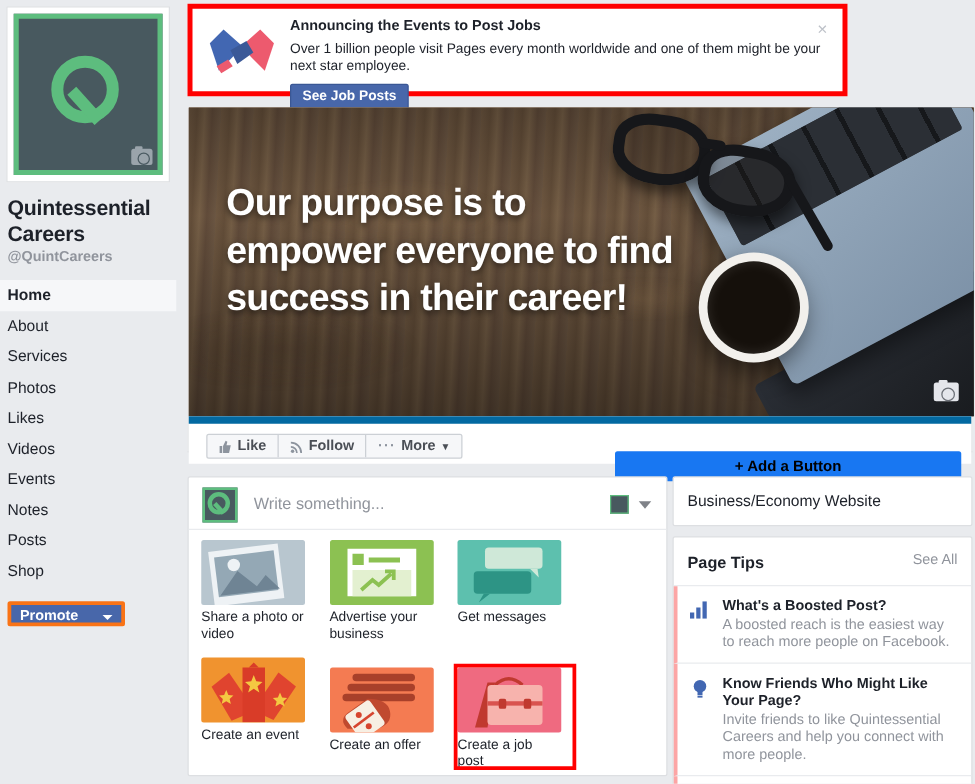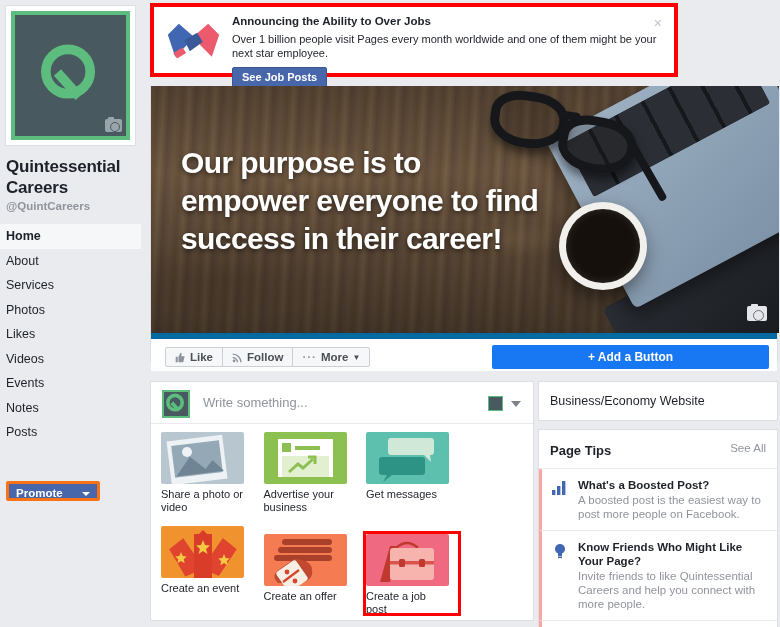--- a/index.html
+++ b/index.html
@@ -204,22 +204,22 @@
     border: 1px solid #ccd0d5; border-radius: 2px; overflow: hidden;
     background: #f6f7f9;
   }
   .gbtn {
     padding: 3px 9px; font-size: 11.5px; font-weight: bold; color: #4b4f56;
     border-right: 1px solid #ccd0d5; cursor: pointer;
     display: flex; align-items: center; gap: 4px;
   }
   .gbtn:last-child { border-right: none; }
   .add-btn {
-    position: absolute; right: 8px; top: 6px; width: 277px; height: 24px;
-    background: #1877f2; border-radius: 2px; color: #ffffff;
+    position: absolute; right: 8px; top: 22px; width: 277px; height: 24px;
+    background: #1877f2; border-radius: 2px; color: #000000;
     font-size: 12px; font-weight: bold;
     display: flex; align-items: center; justify-content: center;
     cursor: pointer;
   }
 
   
   .composer-card {
     position: absolute; left: 2px; top: 381px; width: 384px; height: 240px;
     background: #fff; border: 1px solid #dddfe2; border-radius: 2px;
   }
@@ -306,39 +306,40 @@
     <div class="navlist">
       <div class="navitem active">Home</div>
       <div class="navitem">About</div>
       <div class="navitem">Services</div>
       <div class="navitem">Photos</div>
       <div class="navitem">Likes</div>
       <div class="navitem">Videos</div>
       <div class="navitem">Events</div>
       <div class="navitem">Notes</div>
       <div class="navitem">Posts</div>
+      <div class="navitem">Shop</div>
     </div>
 
     <div class="promote-btn">
       <span>Promote</span>
       <span class="caret"></span>
     </div>
   </div>
 
   <div class="main">
 
     <div class="announce-wrap">
       <div class="announce-inner">
         <svg class="handshake" viewBox="0 0 60 48">
           <path d="M2 16 L14 4 L30 18 L22 28 L10 40 Z" fill="#4267b2"></path>
           <path d="M58 16 L46 4 L30 18 L38 28 L50 40 Z" fill="#ed5a6e"></path>
           <path d="M20 22 L34 14 L40 24 L26 34 Z" fill="#3b5998"></path>
           <path d="M8 36 L18 30 L22 36 L12 42 Z" fill="#ed5a6e"></path>
         </svg>
-        <div class="announce-title">Announcing the Ability to Over Jobs</div>
+        <div class="announce-title">Announcing the Events to Post Jobs</div>
         <div class="announce-body">Over 1 billion people visit Pages every month worldwide and one of them might be your next star employee.</div>
         <div class="see-jobs-btn">See Job Posts</div>
       </div>
       <span class="announce-close">×</span>
     </div>
 
     <div class="cover-card">
       <div class="cover-photo">
         <div class="wood"></div>
         <div class="wood-grain"></div>
@@ -530,21 +531,21 @@
         <div class="tip">
           <div class="tip-ic">
             <svg width="16" height="14" viewBox="0 0 16 14">
               <rect x="0" y="9" width="3.4" height="5" fill="#4267b2"></rect>
               <rect x="5" y="5" width="3.4" height="9" fill="#4267b2"></rect>
               <rect x="10" y="0" width="3.4" height="14" fill="#4267b2"></rect>
             </svg>
           </div>
           <div class="tip-txt">
             <div class="tip-t">What's a Boosted Post?</div>
-            <div class="tip-d">A boosted post is the easiest way to post more people on Facebook.</div>
+            <div class="tip-d">A boosted reach is the easiest way to reach more people on Facebook.</div>
           </div>
         </div>
 
         <div class="tip">
           <div class="tip-ic">
             <svg width="14" height="16" viewBox="0 0 14 16">
               <circle cx="7" cy="6" r="5" fill="#4267b2"></circle>
               <rect x="5" y="10" width="4" height="3" fill="#4267b2"></rect>
               <rect x="5" y="13.5" width="4" height="1.6" fill="#4267b2"></rect>
             </svg>

